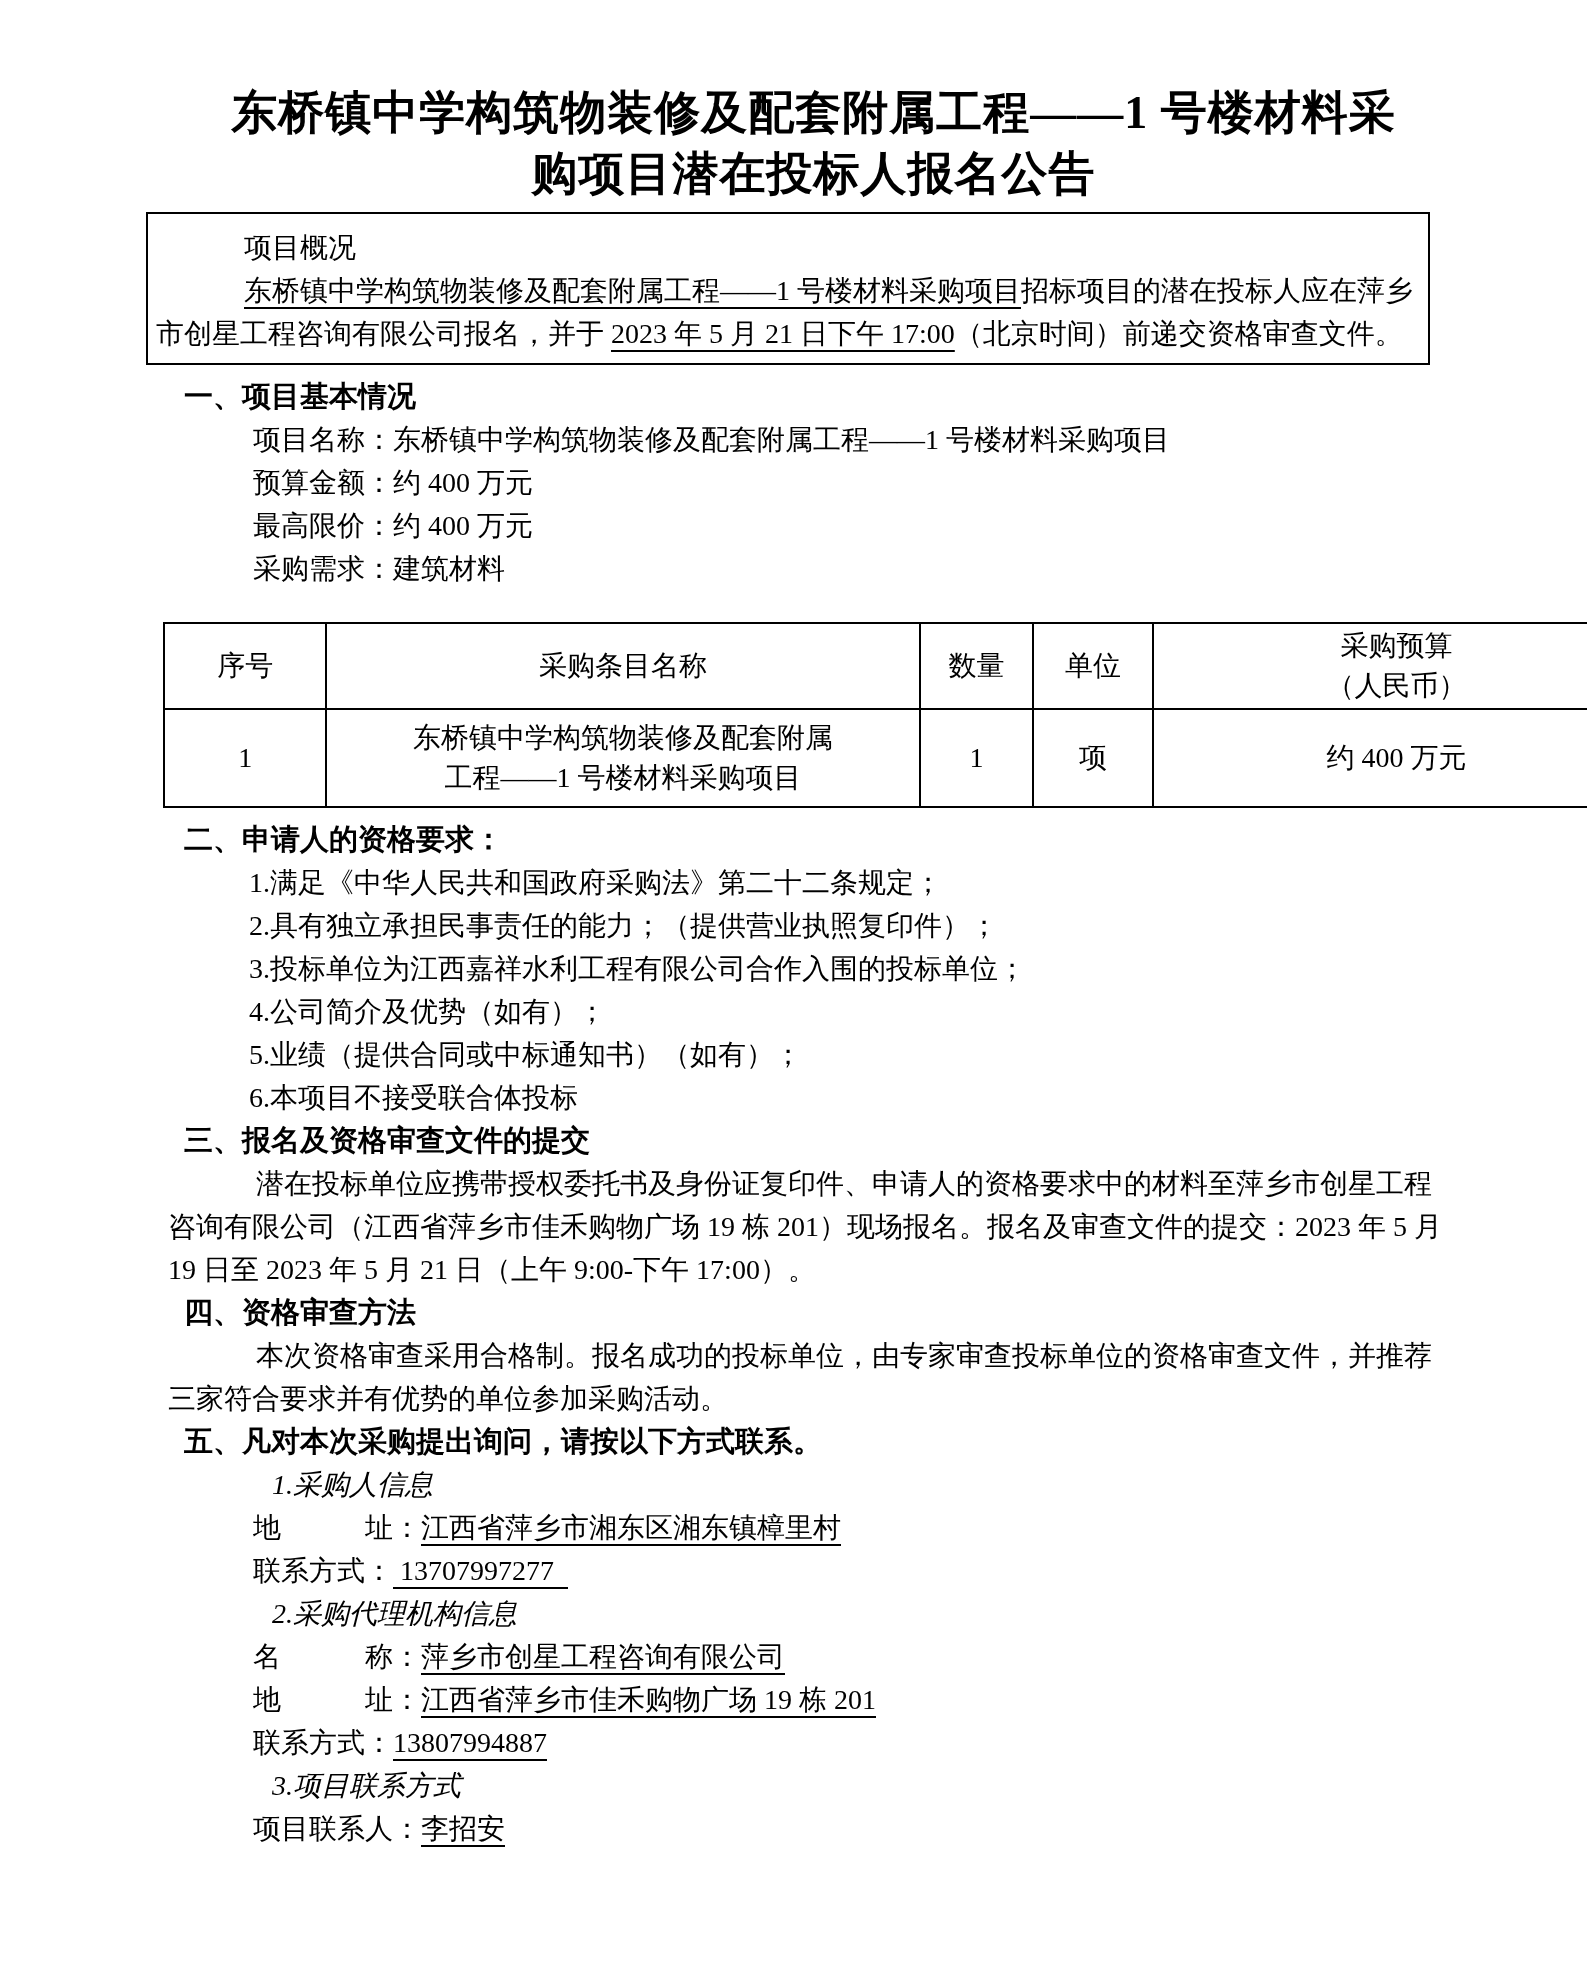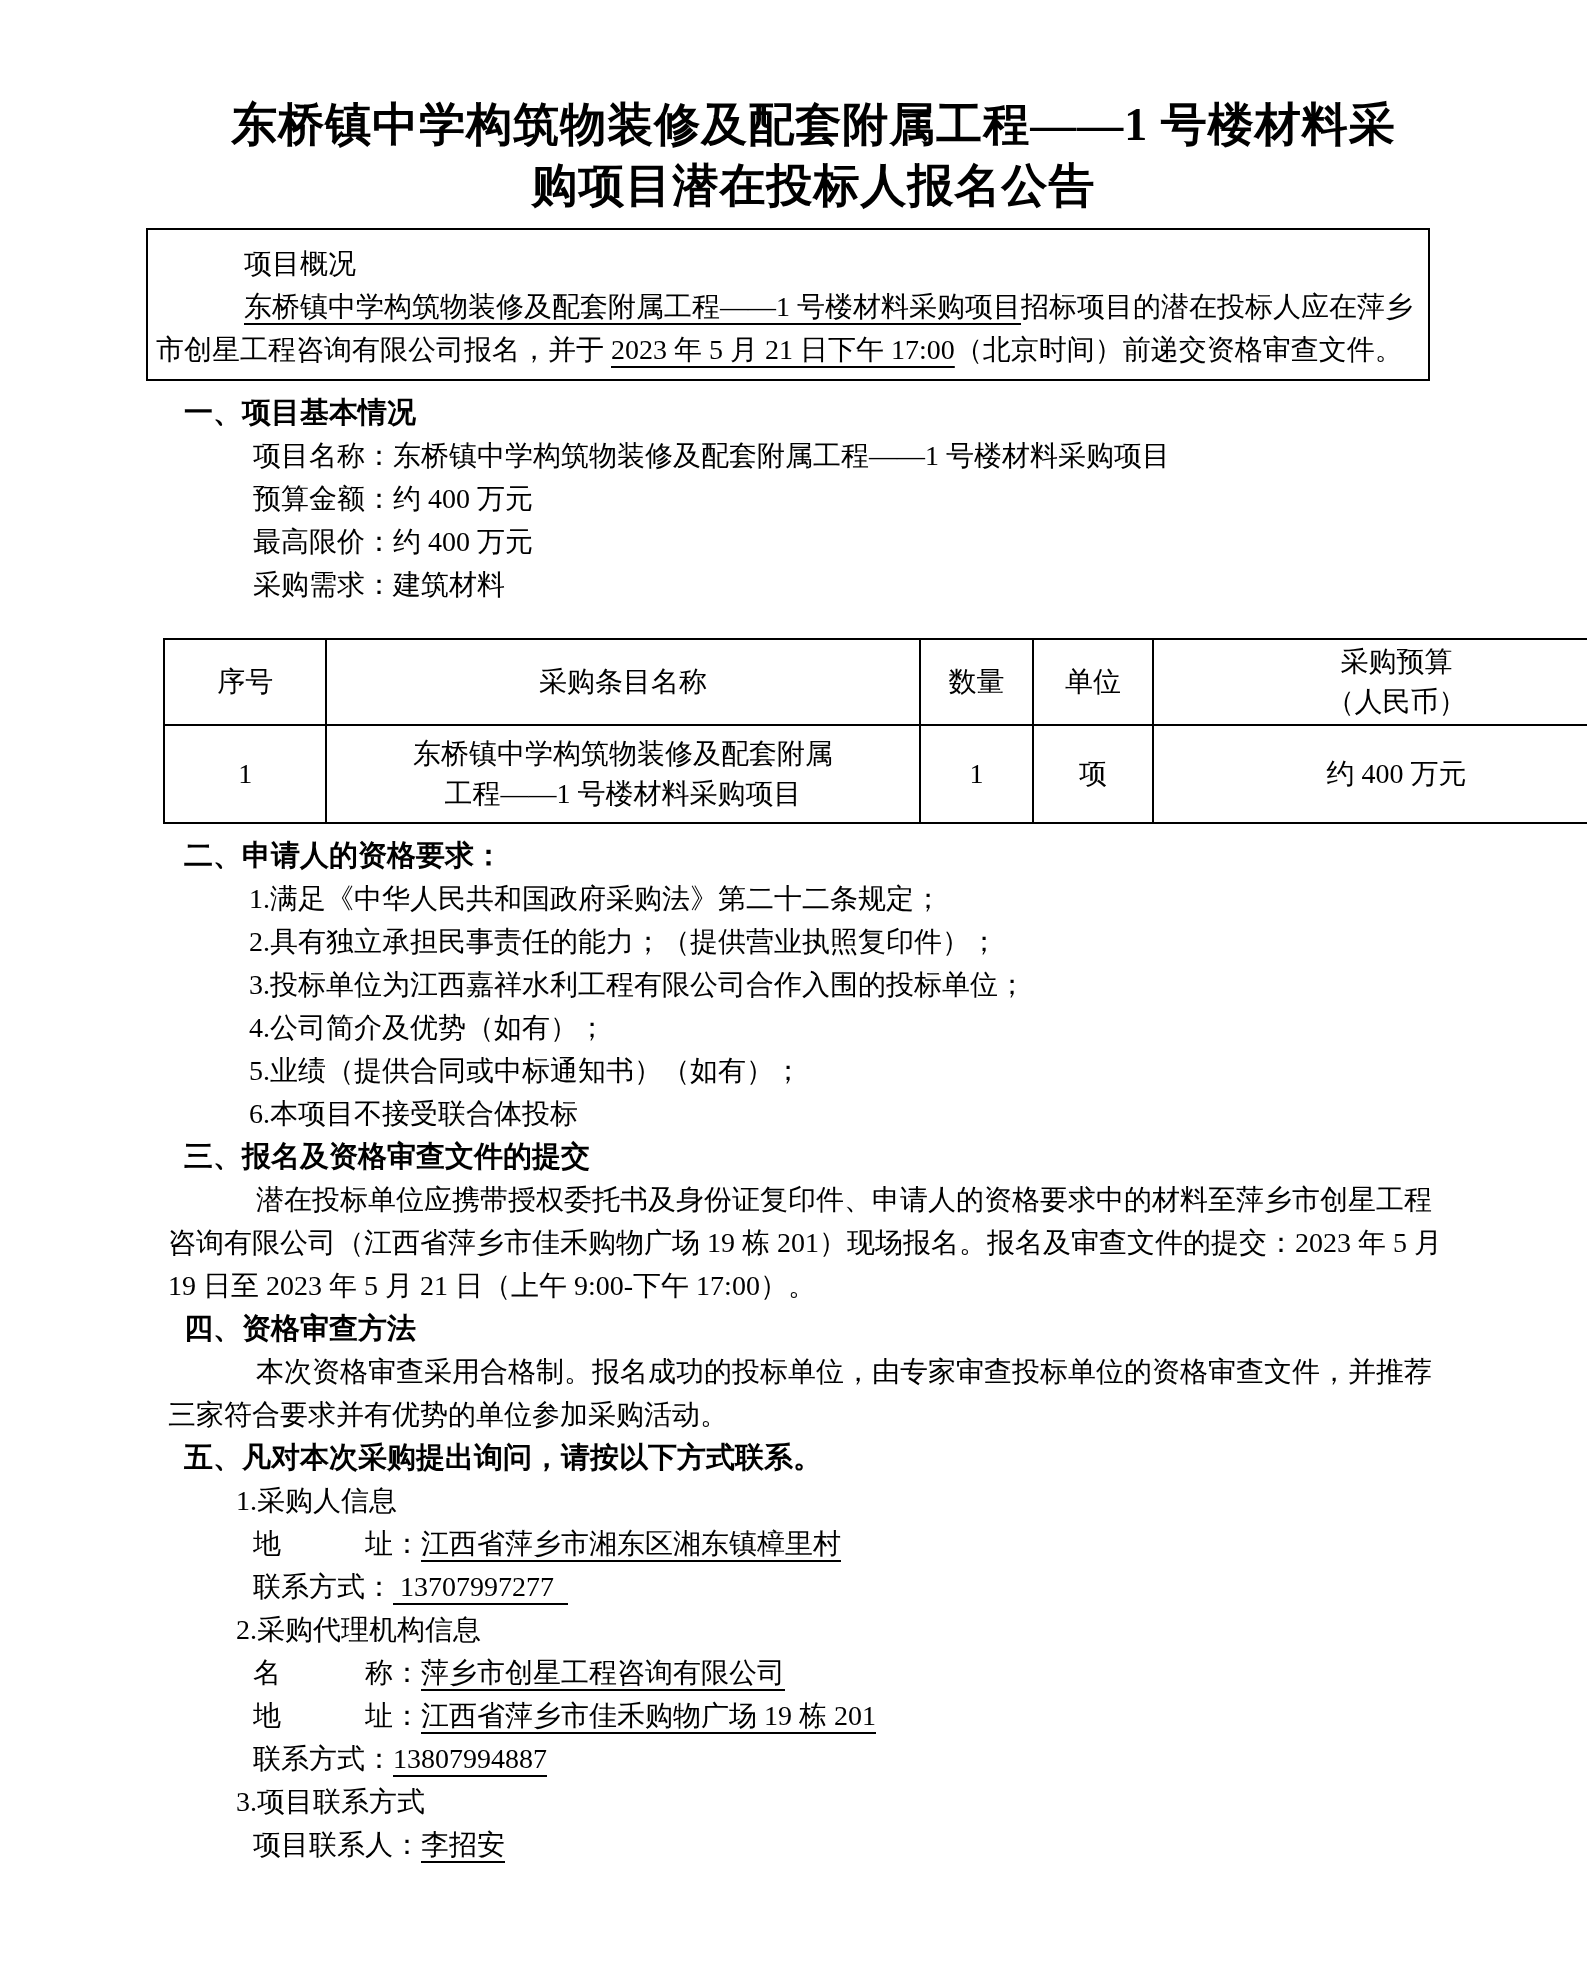--- a/index.html
+++ b/index.html
@@ -5,39 +5,39 @@
   * { margin:0; padding:0; box-sizing:border-box; }
   html,body { background:#ffffff; }
   body {
     width:1587px; height:1988px; overflow:hidden;
     font-family:"Liberation Serif","DejaVu Serif",serif;
     font-size:28px; color:#000; position:relative;
   }
   .page { padding:82px 128px 0 168px; }
   .doc-title {
     font-size:46px; font-weight:bold; text-align:center;
-    line-height:61px; max-width:1200px; margin:12px auto;
+    line-height:61px; max-width:1200px; margin:0 auto;
     letter-spacing:1px;
   }
   .overview-box {
     border:2px solid #000; margin-top:8px; margin-left:-22px;
     width:1284px; padding:12px 10px 8px 8px; line-height:43px;
   }
   .indent1 { text-indent:88px; }
   .overview-para { text-indent:88px; }
   .u { text-decoration:underline; text-underline-offset:7px; text-decoration-thickness:2px; }
   .section-heading {
     font-weight:bold; font-size:29px; line-height:43px; margin-left:16px;
   }
   .mt-sm { margin-top:10px; }
   .field-line { line-height:43px; margin-left:85px; }
   .req-item { line-height:43px; margin-left:81px; }
   .para { line-height:43px; }
   .para-indent { text-indent:88px; }
-  .sub-num { line-height:43px; margin-left:68px; }
+  .sub-num { line-height:43px; margin-left:104px;font-style:italic; }
   .contact-line { line-height:43px; margin-left:85px; }
   table.proc-table {
     border-collapse:collapse; margin-top:32px; margin-left:-5px;
     width:1478px; table-layout:fixed;
   }
   table.proc-table td {
     border:2px solid #000; text-align:center; vertical-align:middle;
     font-size:28px; line-height:40px; padding:2px 4px;
   }
   tr.head-row td { height:86px; }

